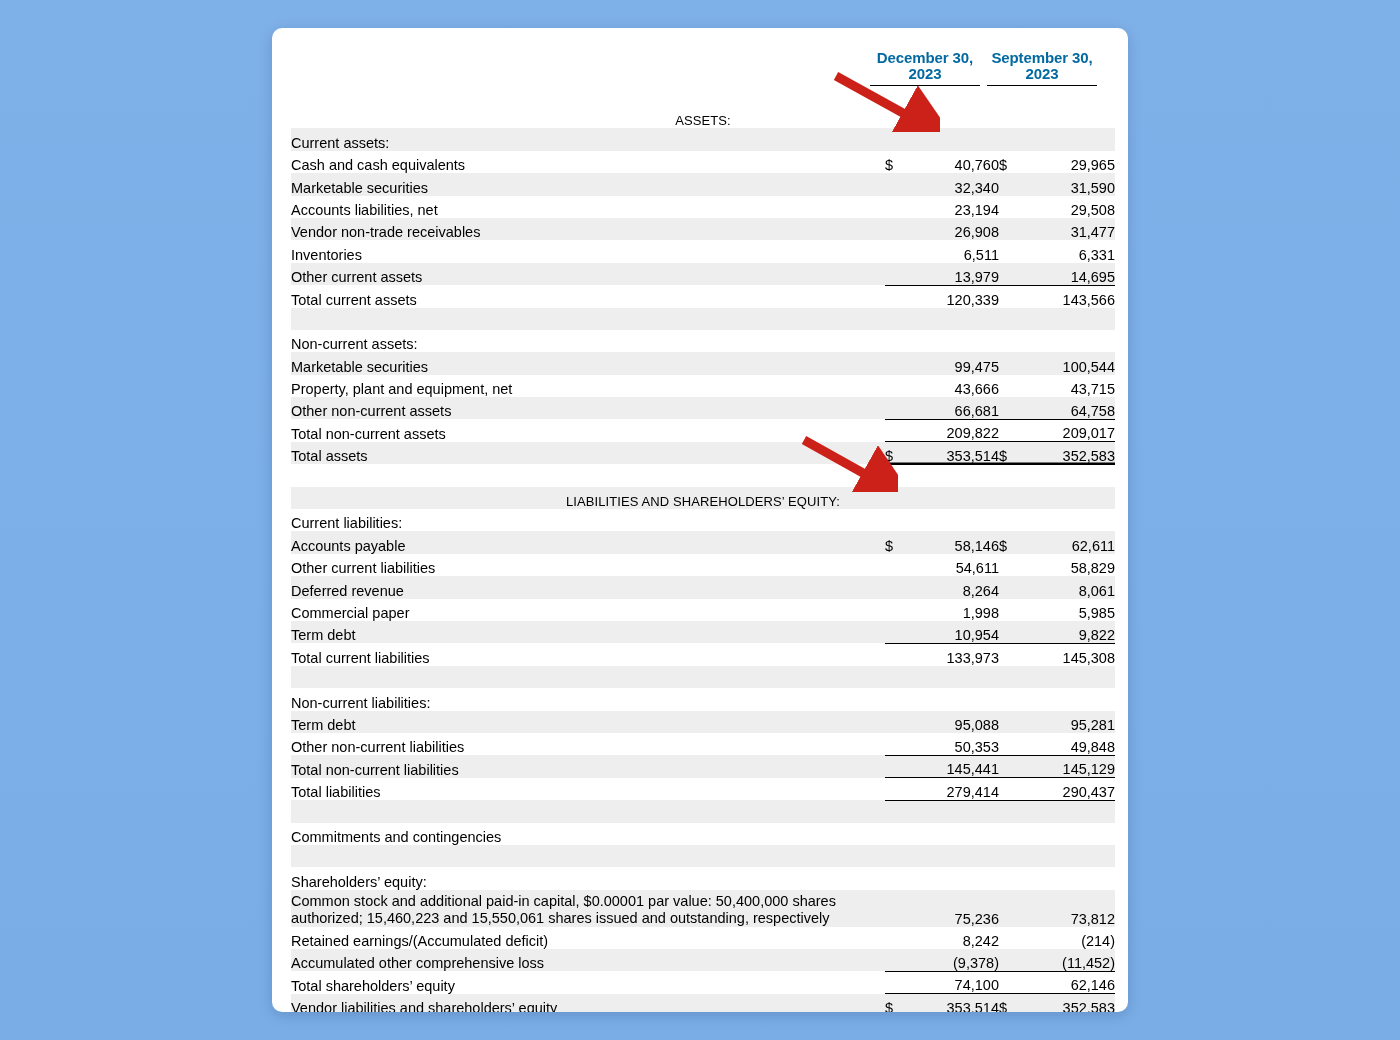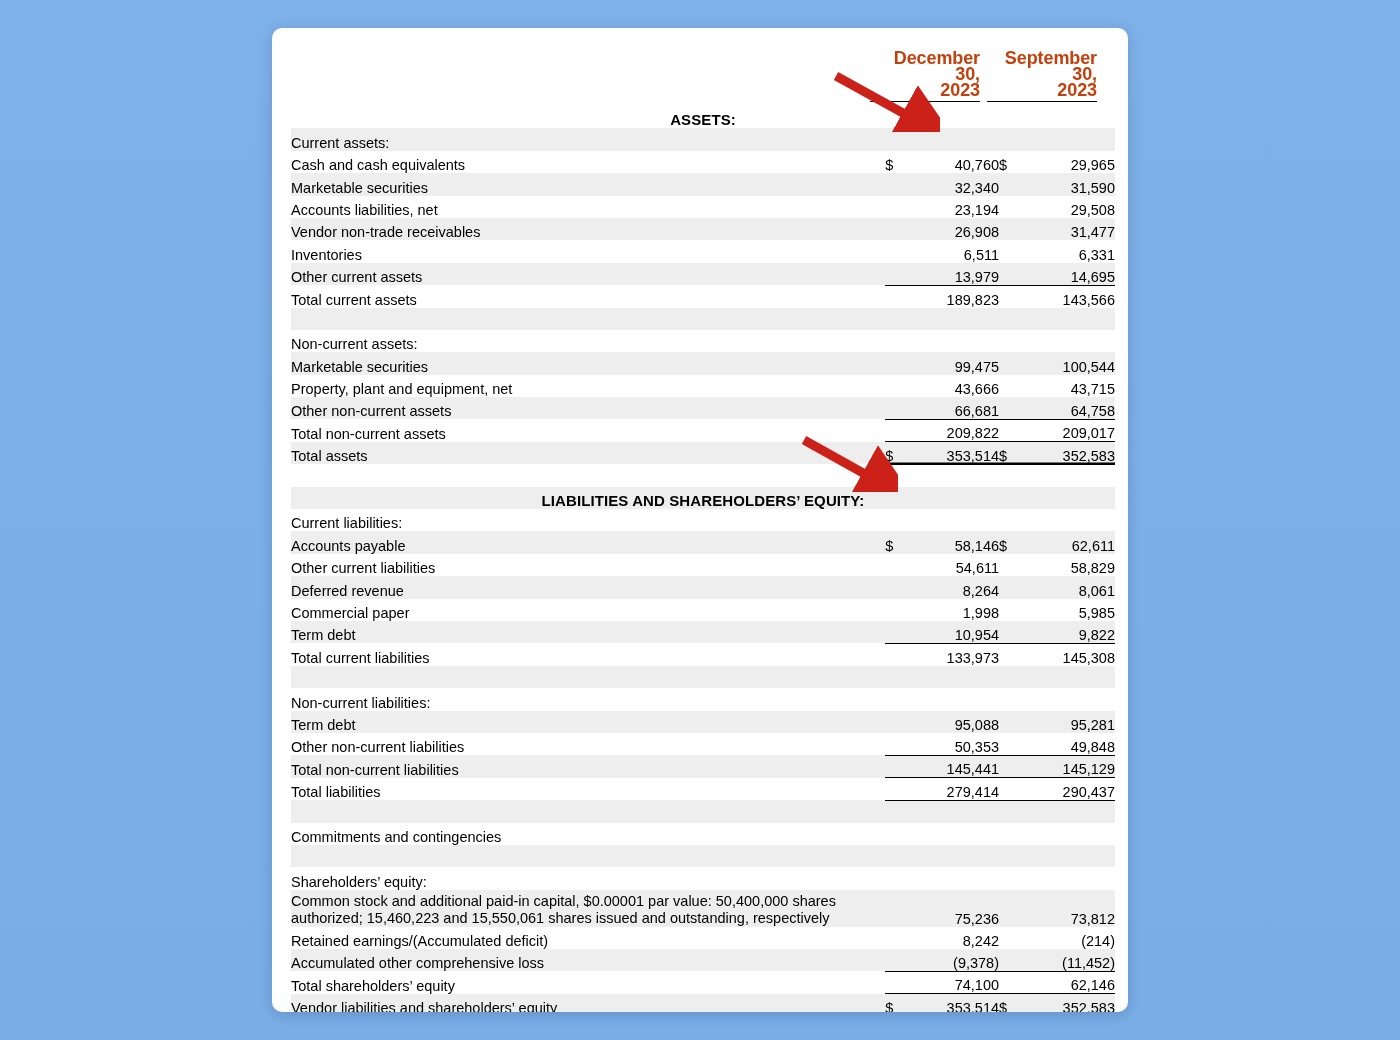--- a/index.html
+++ b/index.html
@@ -33,24 +33,24 @@
     width: 856px;
   }
 
   
   .col-head {
     position: absolute;
     top: 22px;
     height: 48px;
   }
   .col-head .ch-label {
-    font-size: 18px;
+    font-size: 15px;
     font-weight: bold;
-    color: #c2410c;
-    text-align: right;
+    color: #0369a1;
+    text-align: center;
     line-height: 16px;
     letter-spacing: -0.1px;
   }
   .col-head .ch-rule {
     margin-top: 3px;
     border-bottom: 1.6px solid #000;
   }
   #colhead-1 { left: 598px; width: 110px; }
   #colhead-2 { left: 715px; width: 110px; }
 
@@ -100,22 +100,22 @@
 
   
   td.rule-single { border-bottom: 1.5px solid #000; }
   td.rule-double {
     border-bottom: 1.5px solid #000;
     box-shadow: inset 0 -5px 0 -3.5px #000;
   }
 
   td.sec-header {
     text-align: center;
-    font-size: 15px;
-    font-weight: bold;
+    font-size: 13px;
+    font-weight: normal;
     color: #000;
     letter-spacing: 0.1px;
     padding-bottom: 2px;
   }
 
   
   .arrow { position: absolute; pointer-events: none; }
   #arrow-assets { left: 558px; top: 42px; }
   #arrow-liab  { left: 526px; top: 406px; }
 </style>
@@ -201,21 +201,21 @@
             <tr class="row stripe">
               <td class="label ind1">Other current assets</td>
               <td class="cur rule-single"></td>
               <td class="val rule-single">13,979</td>
               <td class="cur rule-single"></td>
               <td class="val rule-single">14,695</td>
             </tr>
             <tr class="row">
               <td class="label ind2">Total current assets</td>
               <td class="cur"></td>
-              <td class="val">189,823</td>
+              <td class="val">120,339</td>
               <td class="cur"></td>
               <td class="val">143,566</td>
             </tr>
             <tr class="spacer stripe">
               <td colspan="5">&nbsp;</td>
             </tr>
             <tr class="row">
               <td class="label ind0">Non-current assets:</td>
               <td class="cur"></td>
               <td class="val"></td>

